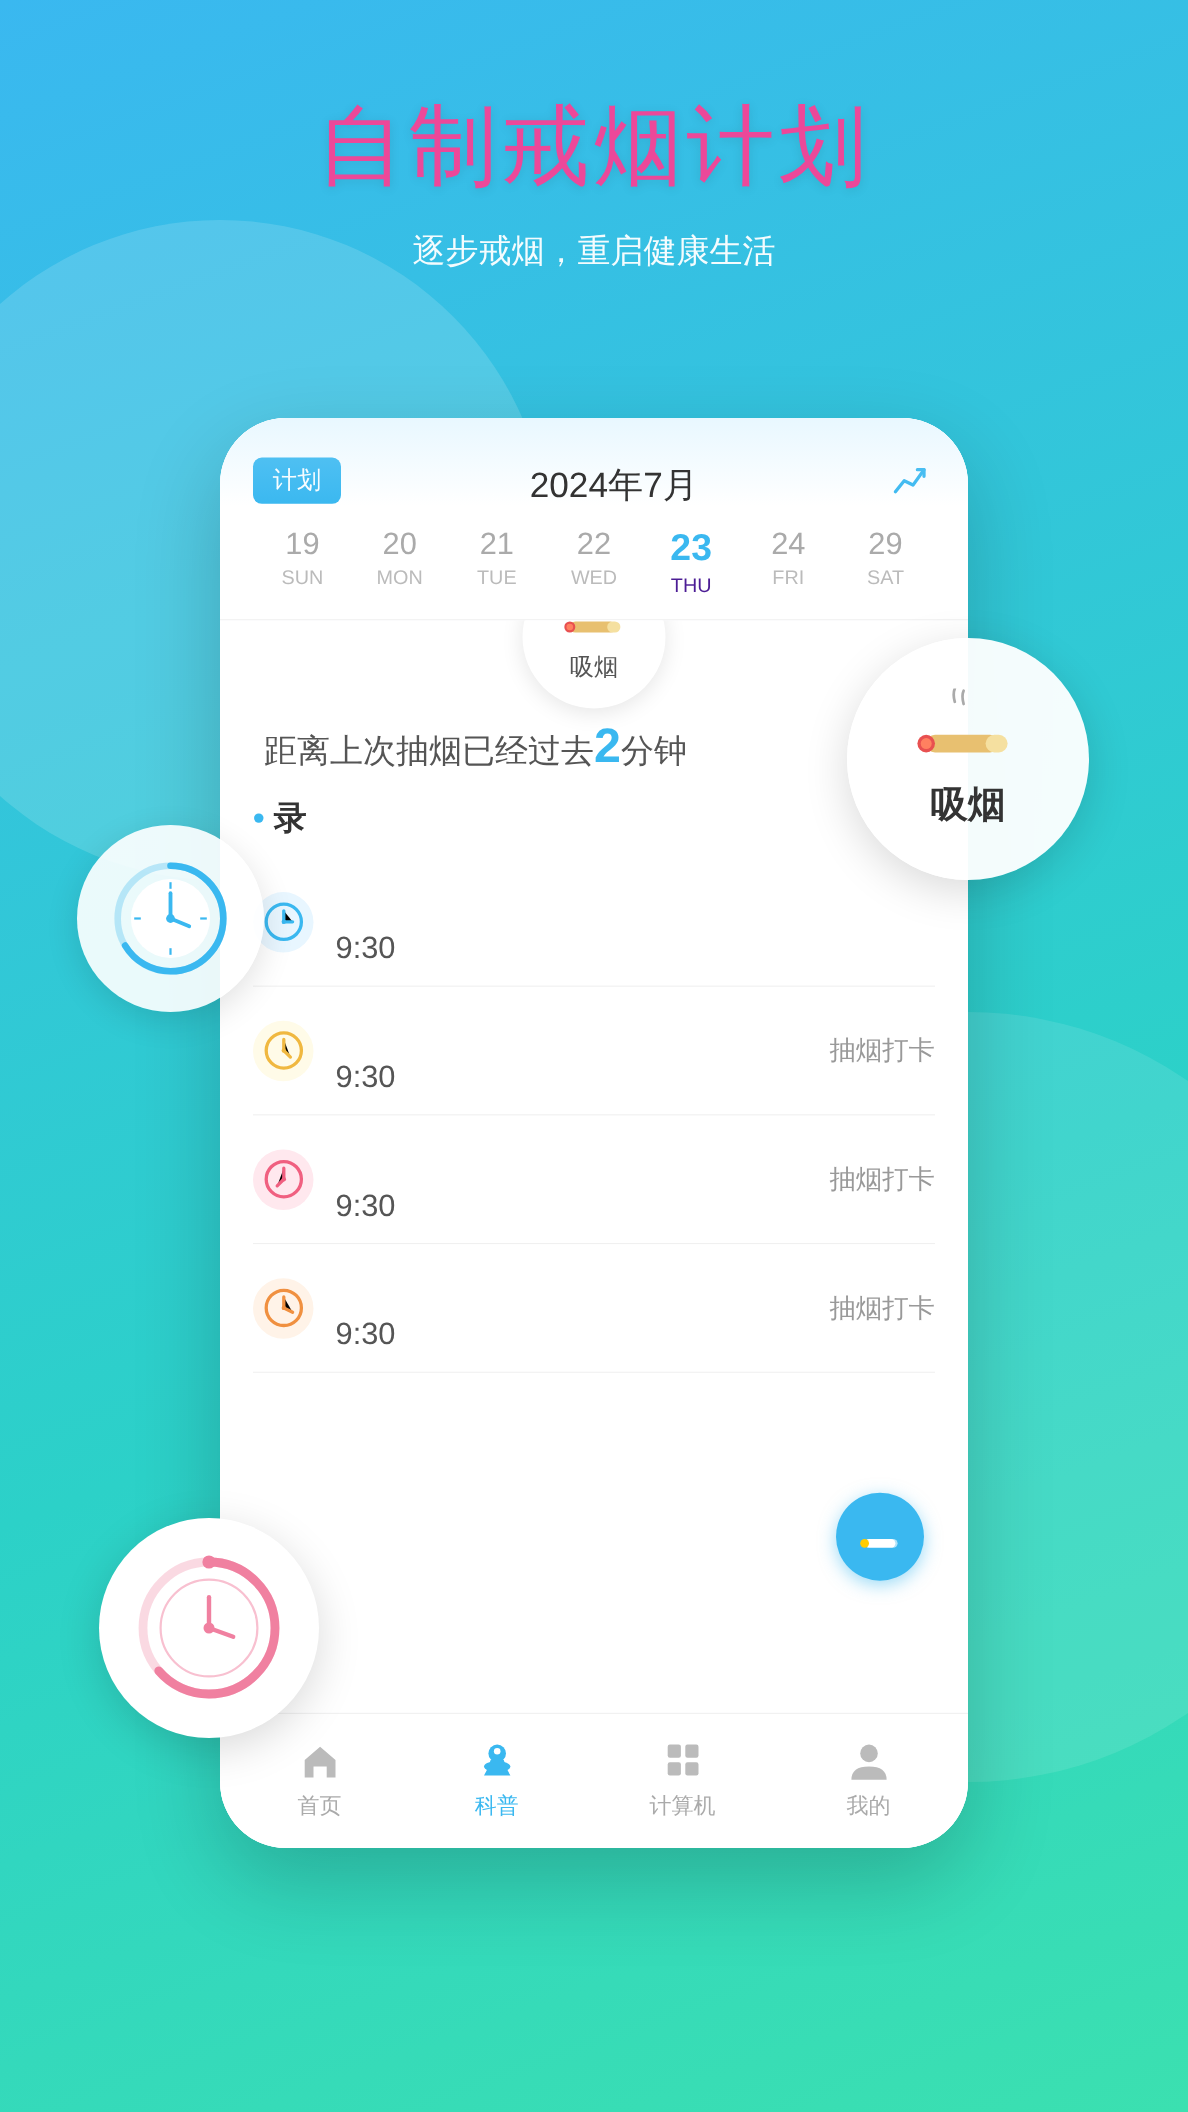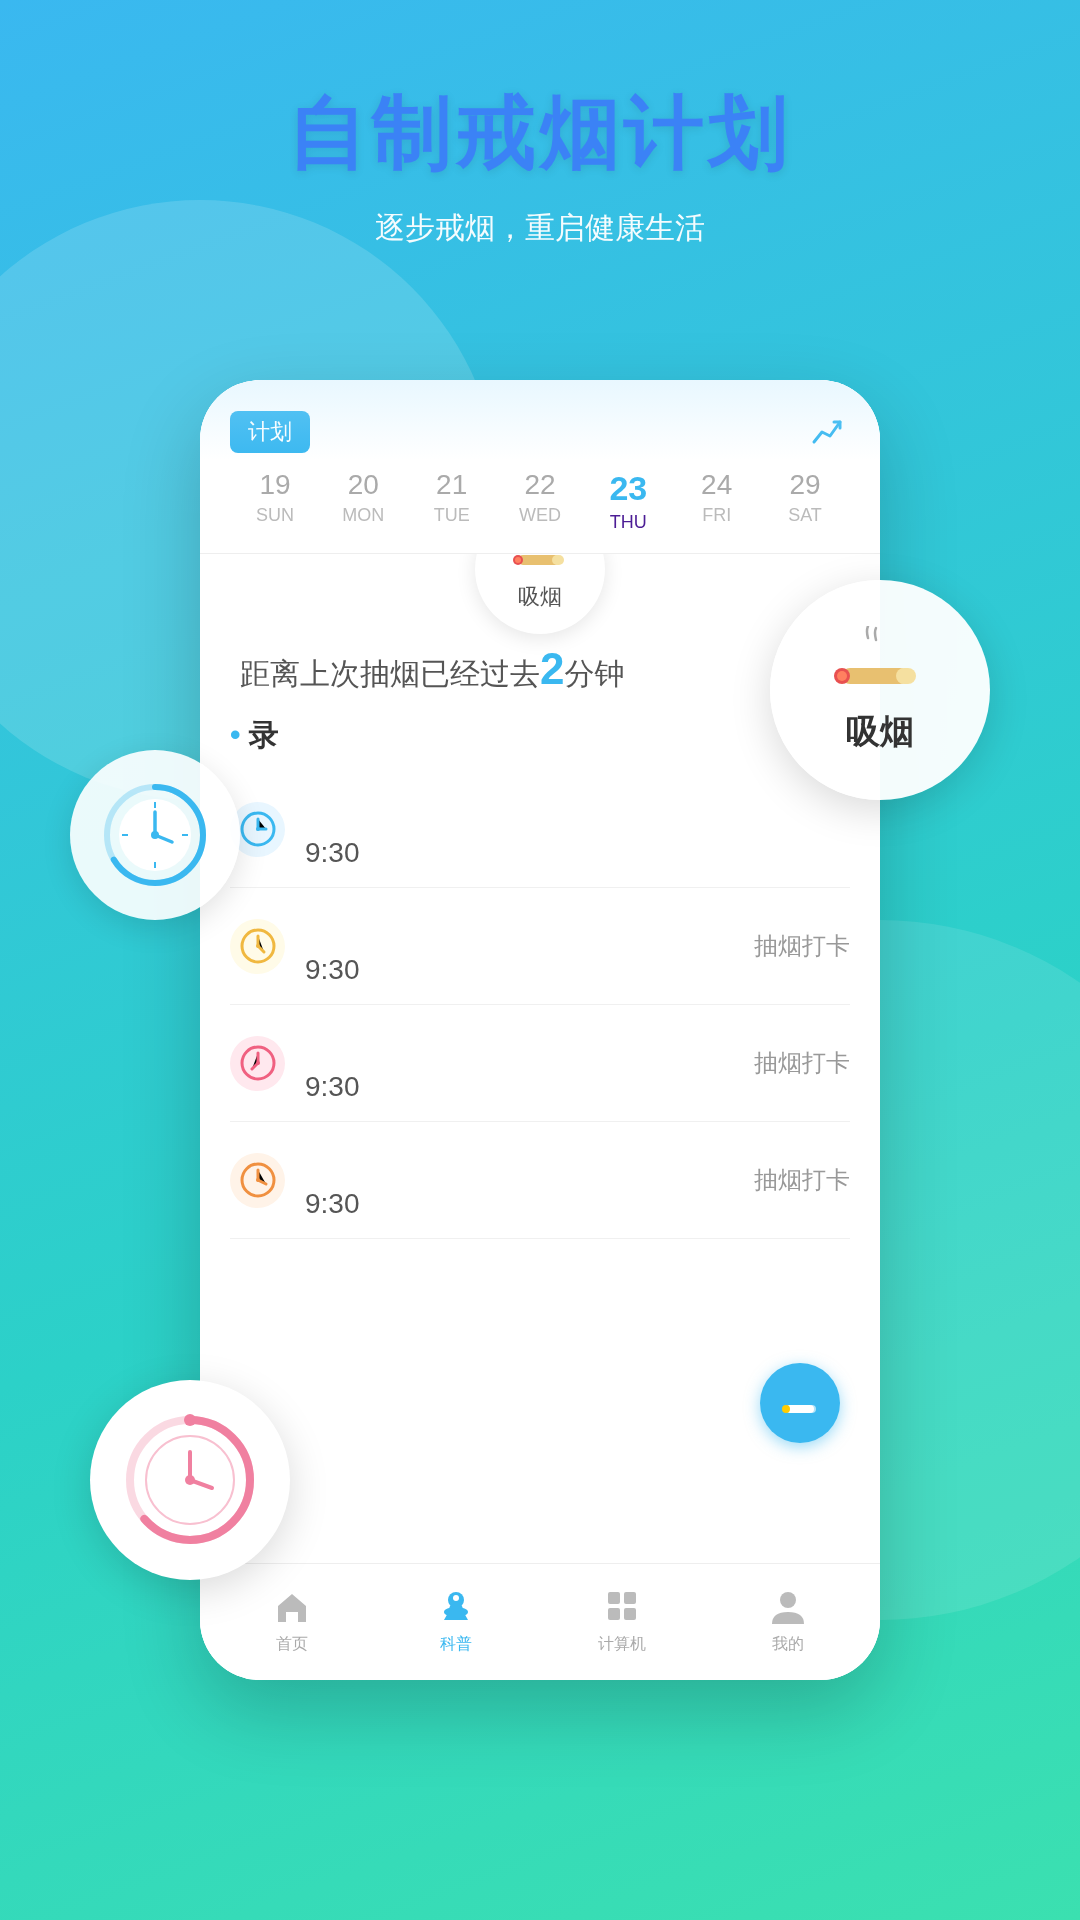--- a/index.html
+++ b/index.html
@@ -36,22 +36,22 @@
 
     
     .header-section {
       position: relative;
       z-index: 10;
       text-align: center;
       padding-top: 80px;
     }
     .main-title {
       font-size: 80px;
-      font-weight: 700;
-      color: #3b82f6;
+      font-weight: 400;
+      color: #ec4899;
       letter-spacing: 4px;
       text-shadow: 0 2px 10px rgba(0,0,0,0.1);
     }
     .sub-title {
       font-size: 30px;
       color: rgba(255,255,255,0.95);
       margin-top: 20px;
       font-weight: 400;
     }
 
@@ -259,21 +259,21 @@
       align-items: center;
       gap: 6px;
     }
 
     .nav-icon {
       width: 44px;
       height: 44px;
     }
 
     .nav-label {
-      font-size: 16px;
+      font-size: 20px;
       color: #aaa;
     }
     .nav-label.active {
       color: #3ab8f0;
     }
 
     
     .fab-button {
       position: absolute;
       bottom: 120px;
@@ -366,20 +366,23 @@
 
 <div class="phone-wrapper">
 
   <div class="phone-frame">
     <div class="phone-glass-top"></div>
     <div class="phone-content">
 
       <div class="calendar-header">
         <div style="display:flex; align-items:center; justify-content:space-between;">
           <span class="plan-badge">计划</span>
+          <div class="month-row" style="flex:1;">
+            <span class="month-title">2024年7月</span>
+          </div>
 
           <div style="width:44px;height:44px;display:flex;align-items:center;justify-content:center;">
             <svg width="36" height="36" viewBox="0 0 36 36" fill="none">
               <polyline points="4,28 12,18 20,22 30,8" stroke="#3ab8f0" stroke-width="3" stroke-linecap="round" stroke-linejoin="round" fill="none"></polyline>
               <polyline points="24,8 30,8 30,14" stroke="#3ab8f0" stroke-width="3" stroke-linecap="round" stroke-linejoin="round" fill="none"></polyline>
             </svg>
           </div>
         </div>
         <div class="week-days">
           <div class="day-item">

